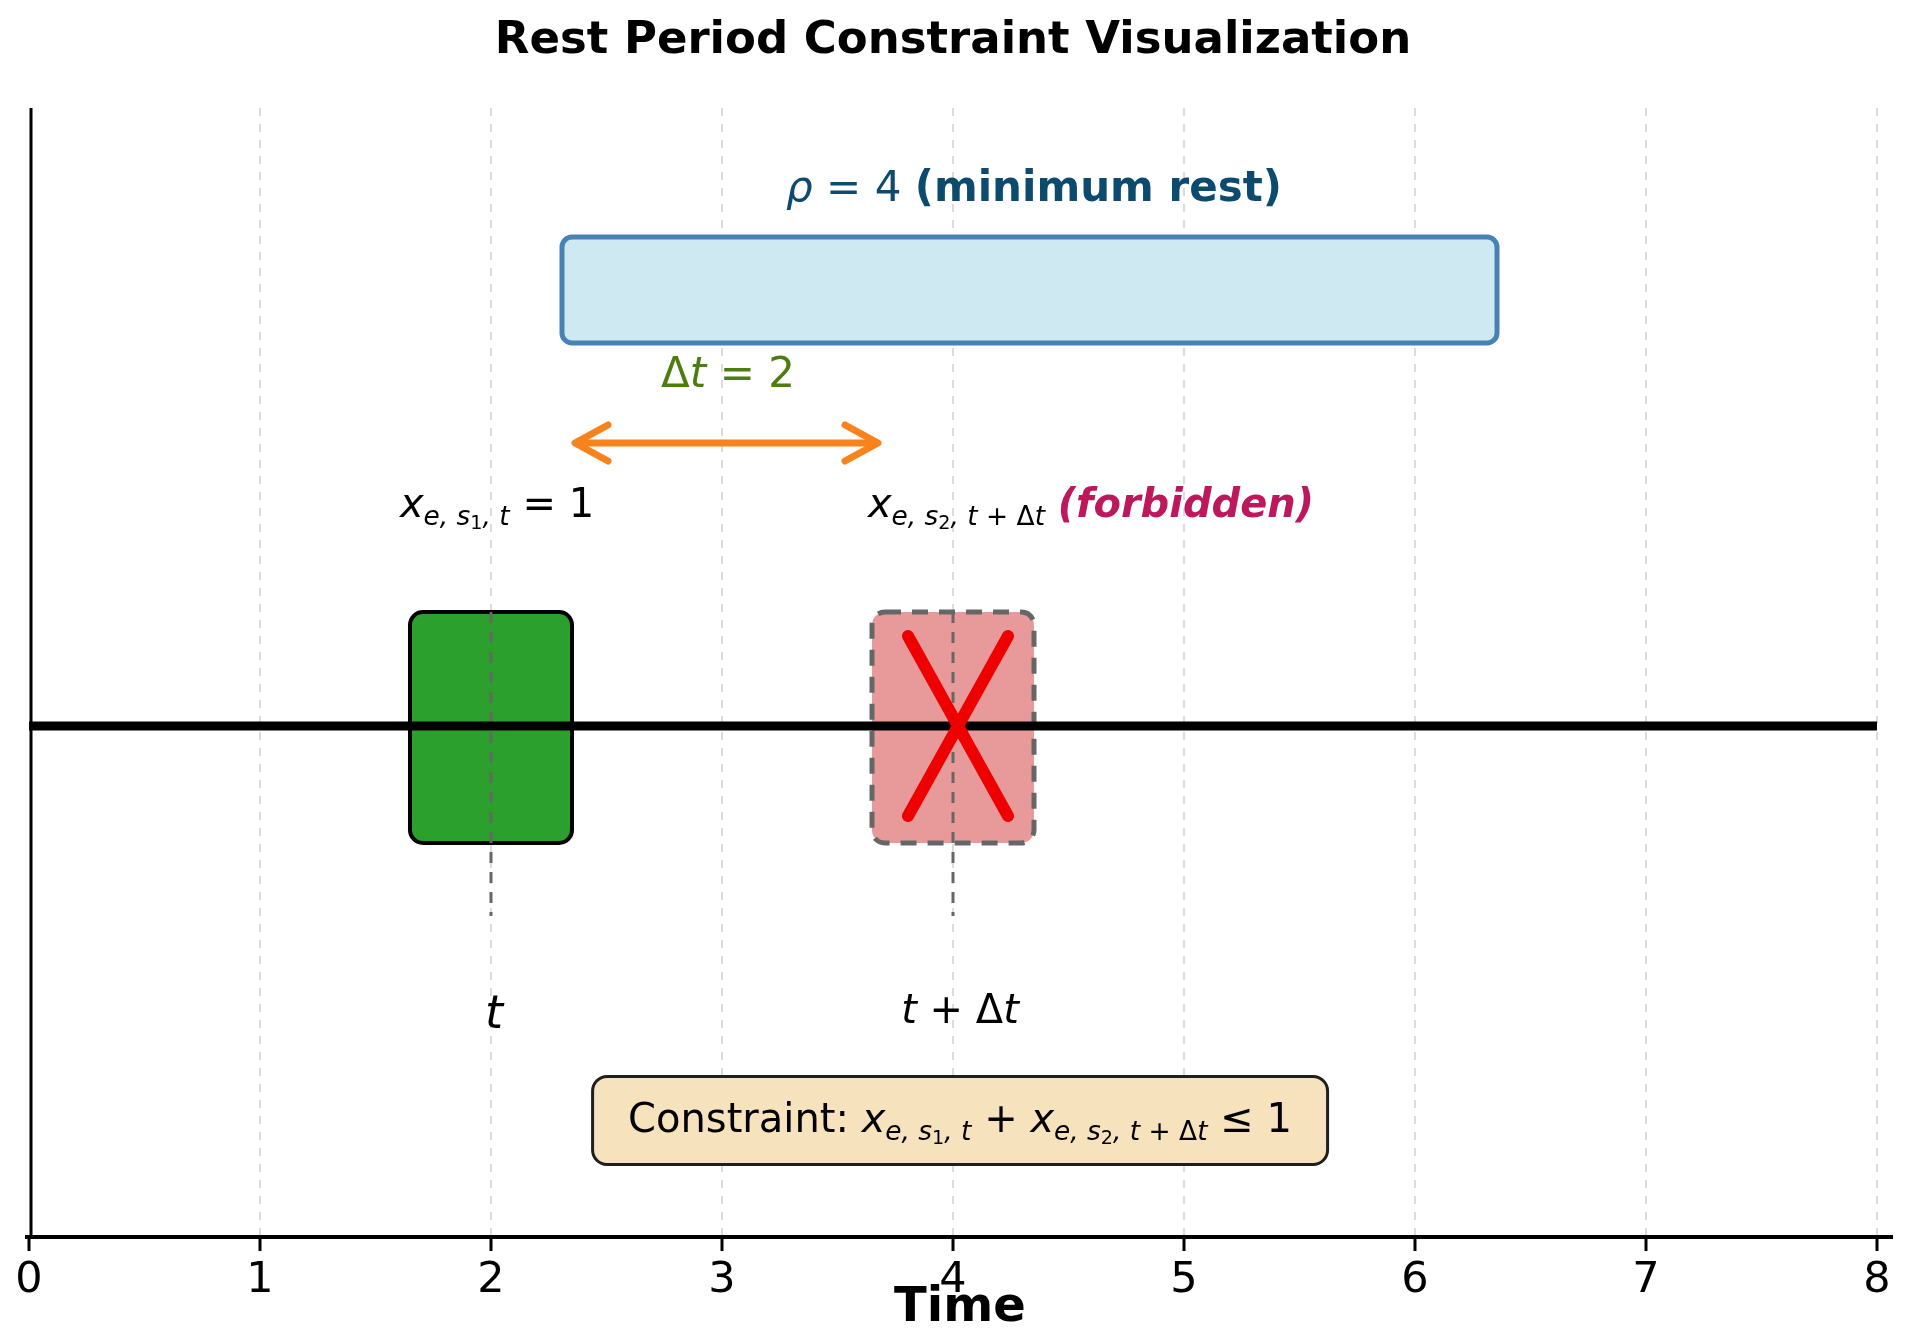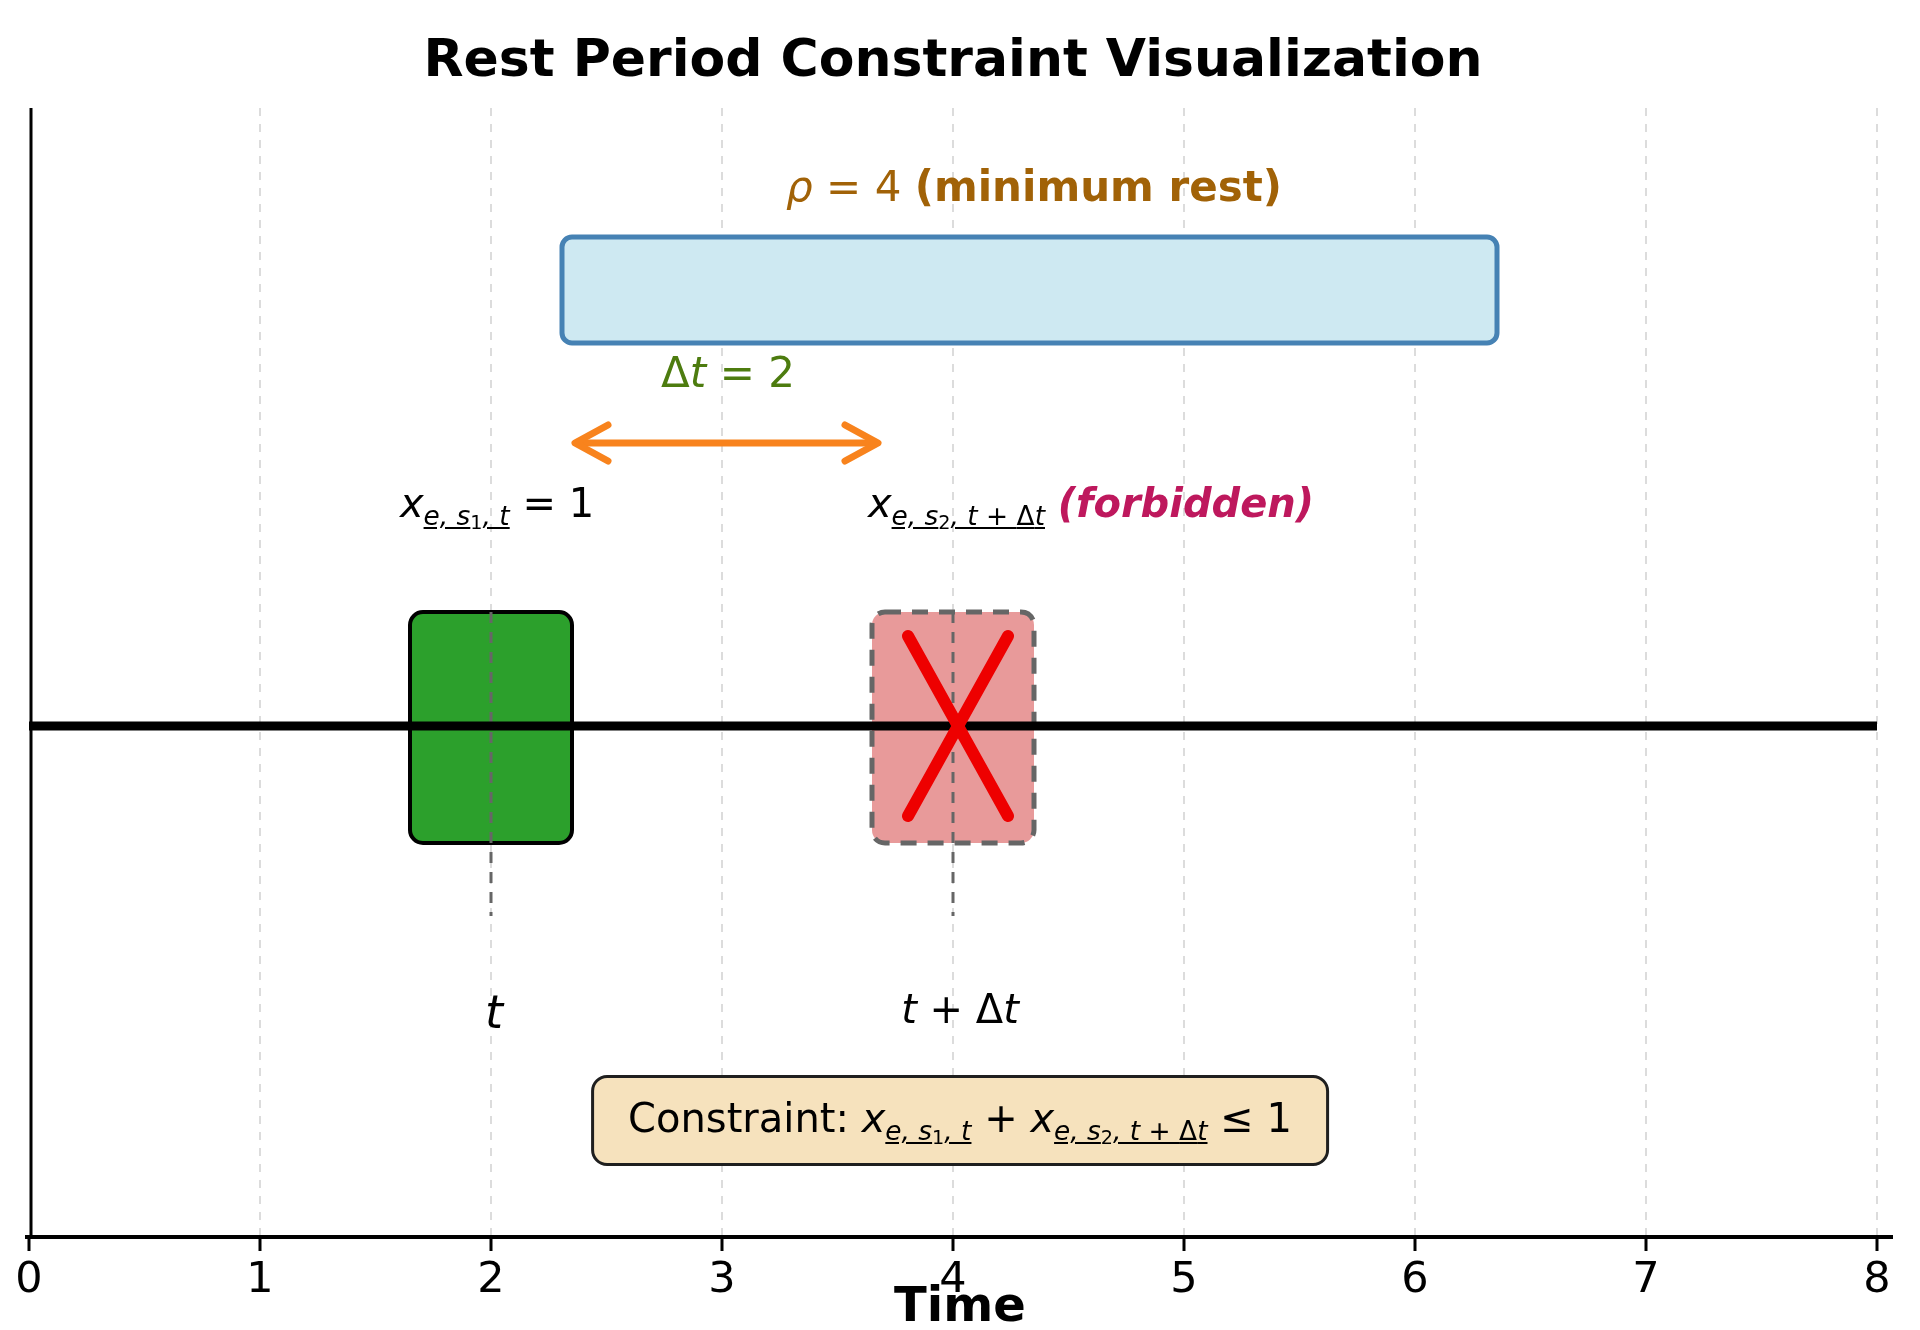--- a/index.html
+++ b/index.html
@@ -3,25 +3,25 @@
 <meta charset="utf-8">
 <style>
   html,body{margin:0;padding:0;background:#ffffff;}
   body{width:1920px;height:1330px;position:relative;overflow:hidden;
        font-family:"DejaVu Sans","Liberation Sans",sans-serif;color:#000;}
   .abs{position:absolute;}
   .cx{transform:translateX(-50%);}
   .it{font-style:italic;}
   .b{font-weight:bold;}
   .red{color:#be185d;}
-  .sub{font-size:.66em;vertical-align:-.30em;text-decoration:underline;}
+  .sub{font-size:.66em;vertical-align:-.30em;}
   .sub2{font-size:.48em;vertical-align:-.62em;}
   .lbl{white-space:nowrap;line-height:1.15;}
-  #title{top:29px;left:953px;font-size:52px;font-weight:bold;}
-  #rho-label{top:163px;left:1034px;font-size:42px;color:#a16207;}
+  #title{top:12px;left:953px;font-size:45px;font-weight:bold;}
+  #rho-label{top:163px;left:1034px;font-size:42px;color:#0c4a6e;}
   #dt-label{top:349px;left:728px;font-size:42px;color:#4d7c0f;}
   #x1-label{top:480px;left:497px;font-size:40px;}
   #x2-label{top:480px;left:1091px;font-size:40px;}
   #t-label{top:986px;left:494px;font-size:46px;}
   #tdt-label{top:986px;left:960px;font-size:40px;}
   #constraint-box{top:1075px;left:960px;background:#f6e2bd;border:3px solid #1f1f1f;
                   border-radius:16px;padding:12px 34px;text-align:center;}
   #constraint-box .line{font-size:40px;line-height:1.42;white-space:nowrap;}
   .tick-label{top:1253px;font-size:43px;}
   #time-label{top:1277px;left:960px;font-size:48px;font-weight:bold;}

